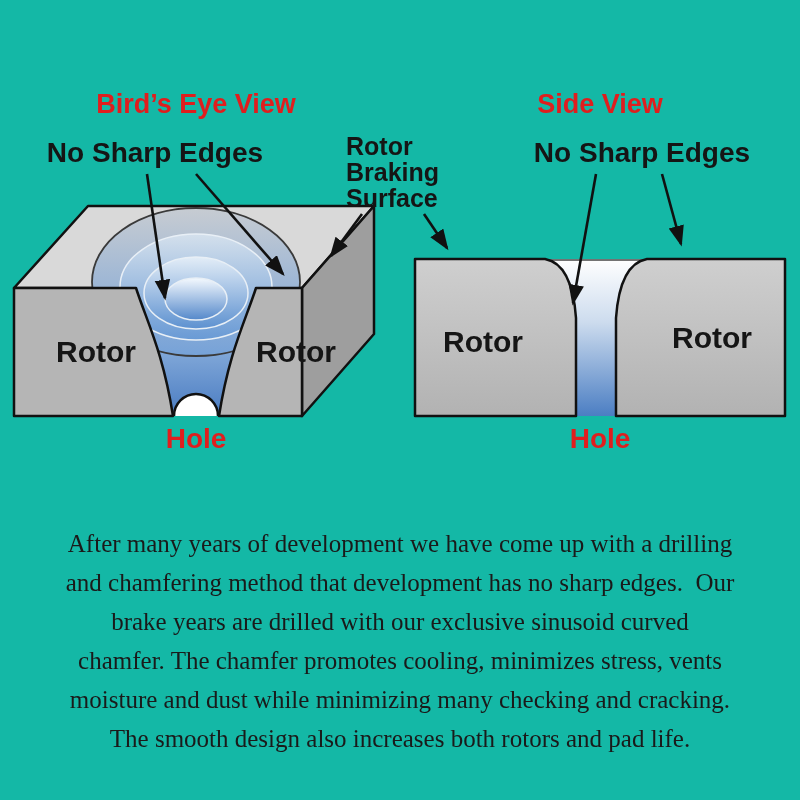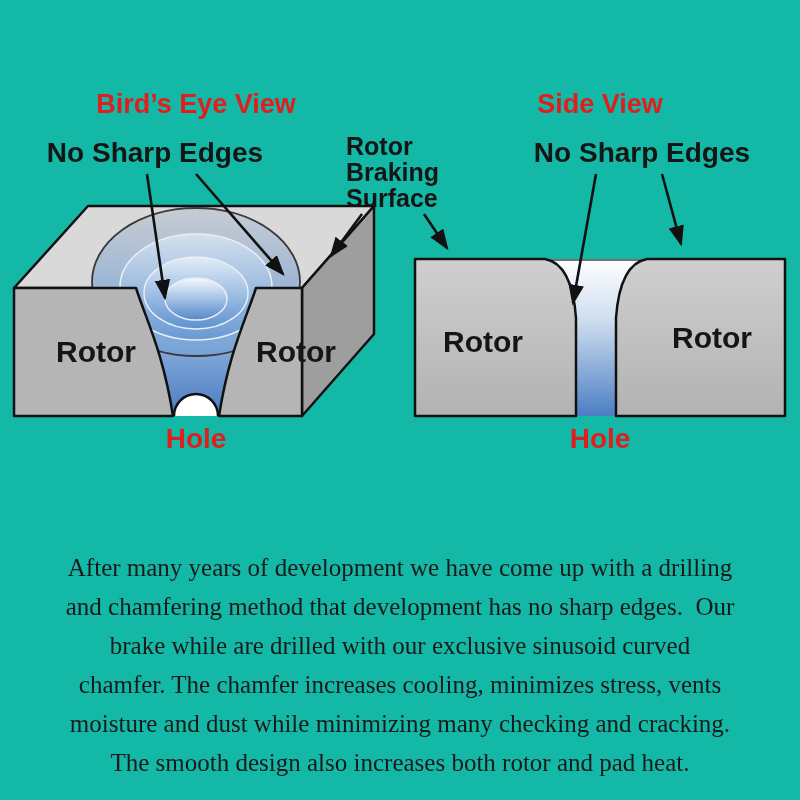--- a/index.html
+++ b/index.html
@@ -7,21 +7,21 @@
     position:relative; width:800px; height:800px;
     background:#14b8a6; overflow:hidden;
     font-family:"Liberation Sans", sans-serif;
   }
   .diagram-svg { position:absolute; top:0; left:0; }
   .svgt { font-family:"Liberation Sans","DejaVu Sans",sans-serif; font-weight:700; }
   .mid { text-anchor:middle; }
   .red { fill:#e01e1e; }
   .blk { fill:#151515; }
   .paragraph {
-    position:absolute; left:0; right:0; top:548px;
+    position:absolute; left:0; right:0; top:524px;
     text-align:center; color:#1a1a1a;
     font-family:"Liberation Serif","DejaVu Serif",serif;
     font-size:25px; line-height:39px;
   }
   .pline { white-space:pre-wrap; }
 </style>
 </head>
 <body>
 
 <div class="page">
@@ -101,19 +101,19 @@
     <text class="svgt red mid" font-size="28" x="196" y="448">Hole</text>
 
     <text class="svgt blk mid" font-size="30" x="483" y="352">Rotor</text>
     <text class="svgt blk mid" font-size="30" x="712" y="348">Rotor</text>
     <text class="svgt red mid" font-size="28" x="600" y="448">Hole</text>
   </svg>
 
   <div class="paragraph">
     <div class="pline">After many years of development we have come up with a drilling</div>
     <div class="pline">and chamfering method that development has no sharp edges.  Our</div>
-    <div class="pline">brake while are drilled with our exclusive sinusoid curved</div>
-    <div class="pline">chamfer. The chamfer increases cooling, minimizes stress, vents</div>
+    <div class="pline">brake years are drilled with our exclusive sinusoid curved</div>
+    <div class="pline">chamfer. The chamfer promotes cooling, minimizes stress, vents</div>
     <div class="pline">moisture and dust while minimizing many checking and cracking.</div>
-    <div class="pline">The smooth design also increases both rotor and pad heat.</div>
+    <div class="pline">The smooth design also increases both rotors and pad life.</div>
   </div>
 
 </div>
 
 </body></html>

